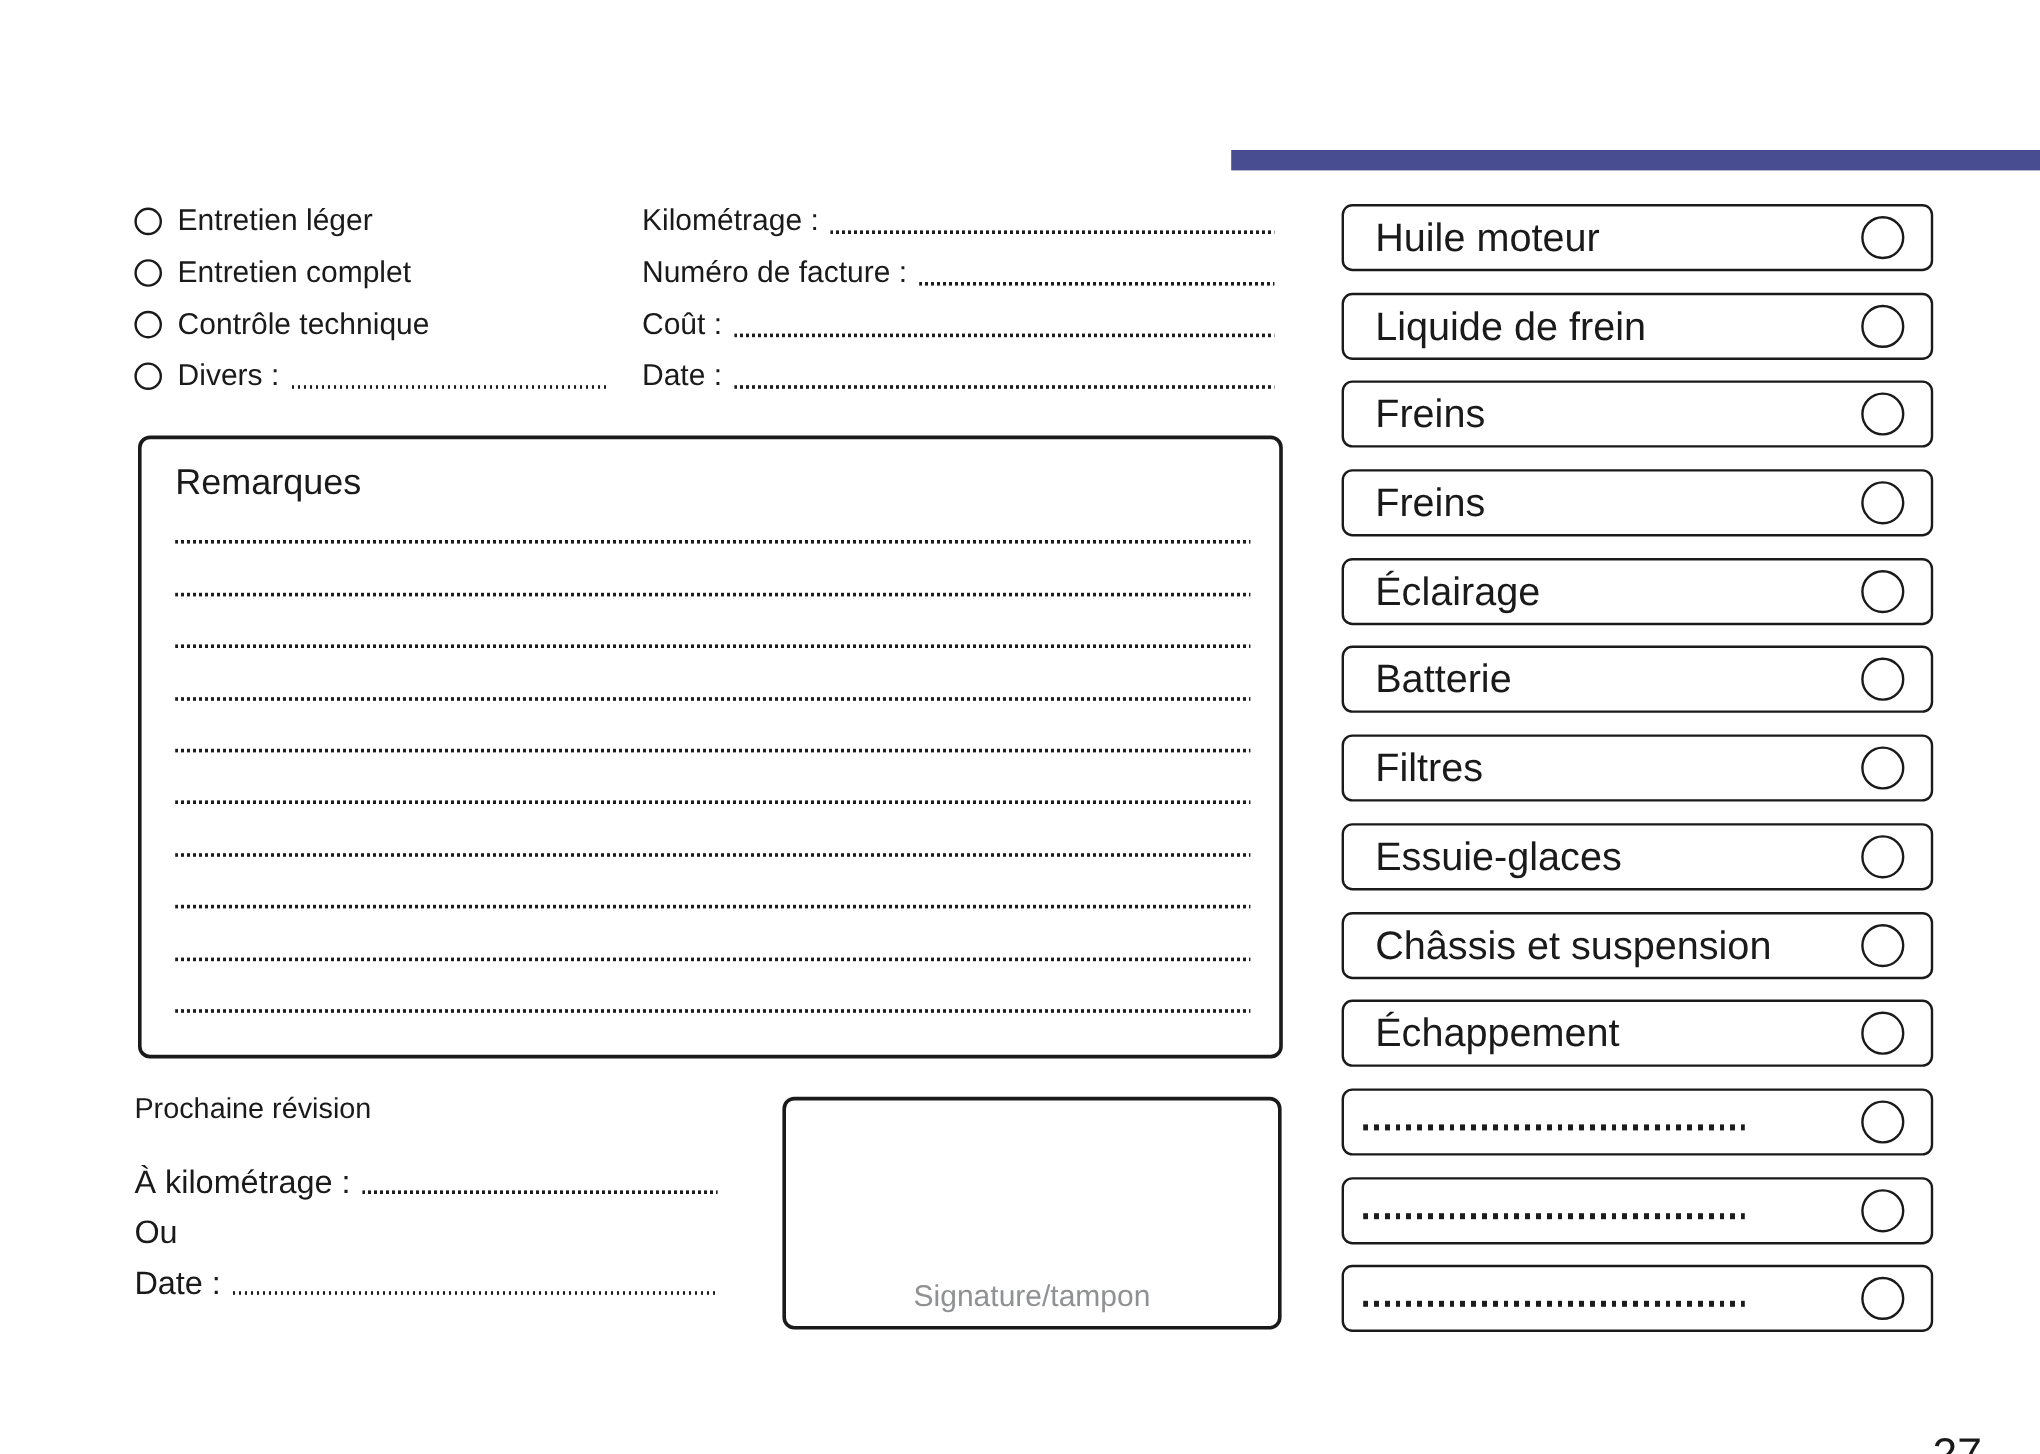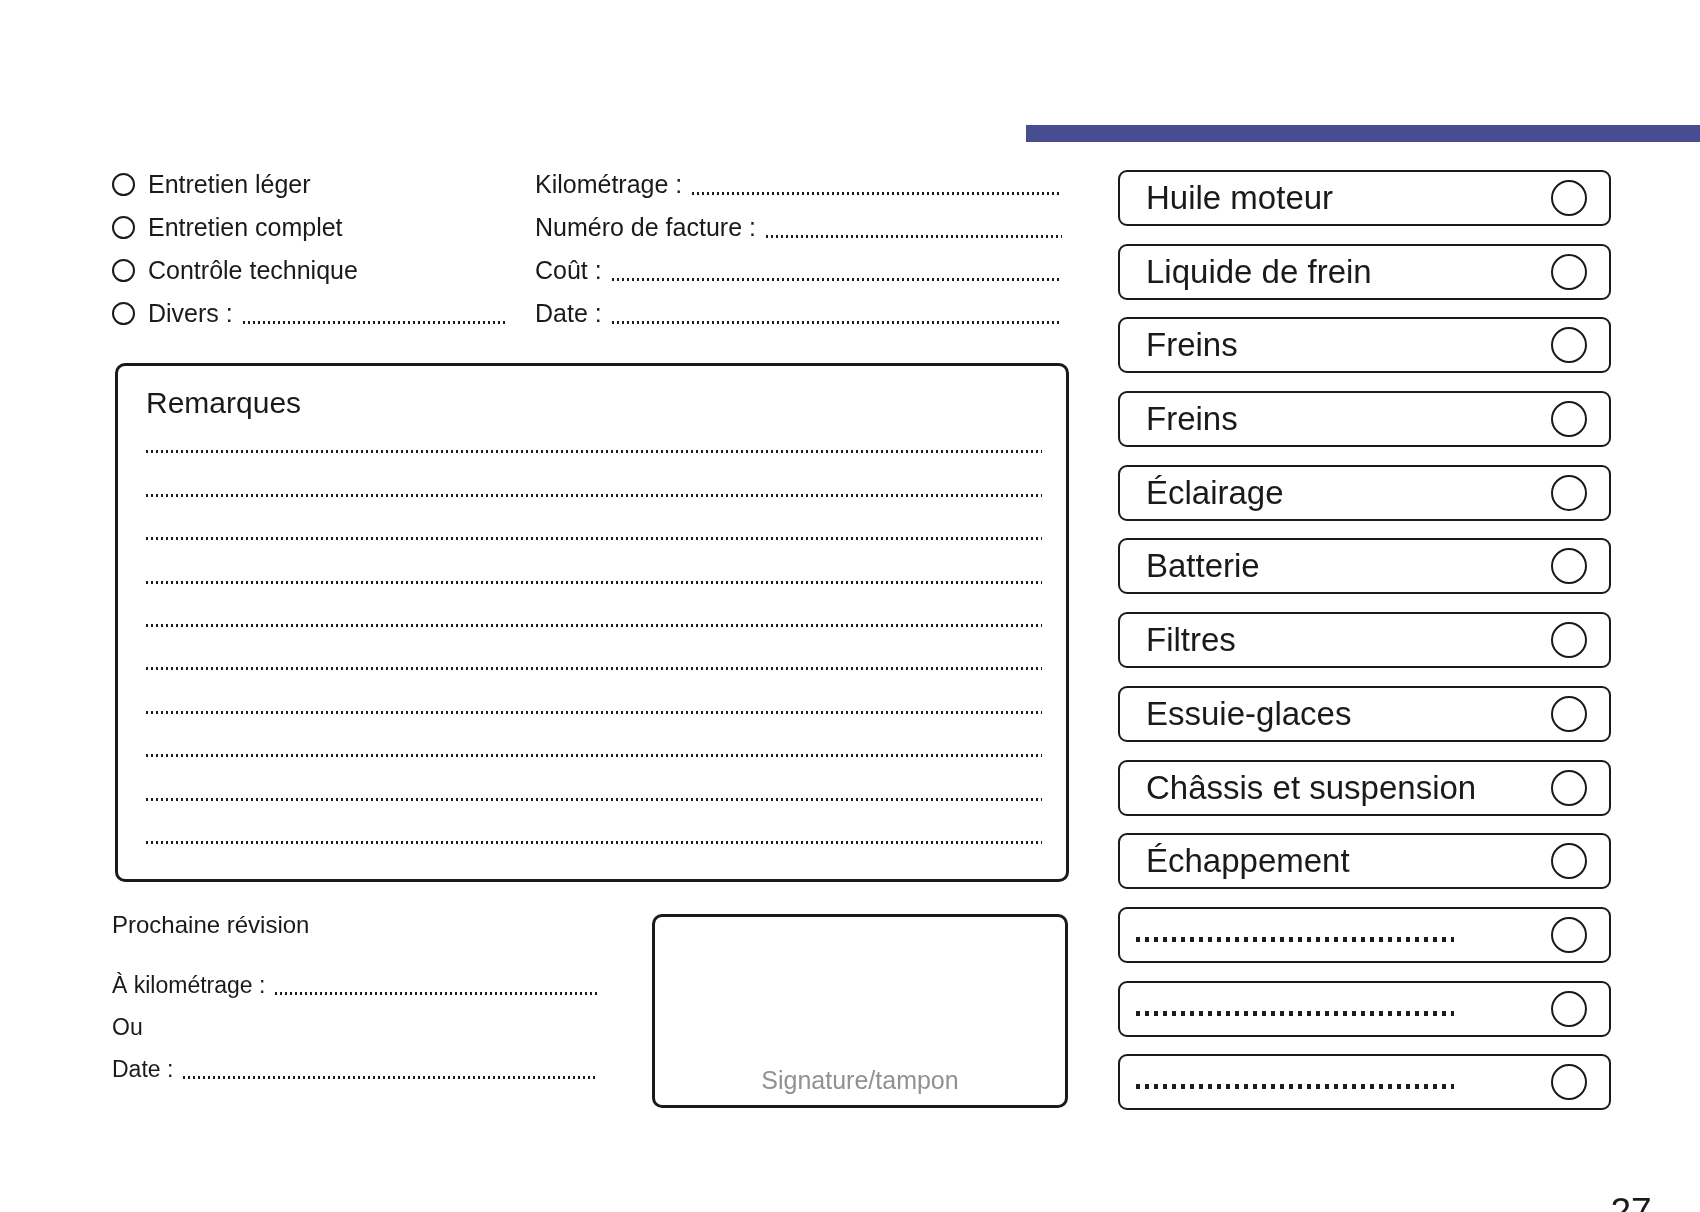--- a/index.html
+++ b/index.html
@@ -44,21 +44,21 @@
     height: 43.4px;
     background-image: repeating-linear-gradient(to right, #1c1c1c 0 2px, transparent 2px 5px);
     background-size: 100% 3px;
     background-position: 0 bottom;
     background-repeat: no-repeat;
   }
   
   .next-block { position: absolute; left: 112px; top: 908px; width: 486px; }
   .next-title { font-size: 24px; font-weight: normal; line-height: 34px; }
   .next-fields { margin-top: 22px; }
-  .nrow { display: flex; align-items: center; height: 42px; font-size: 23px; }
+  .nrow { display: flex; align-items: center; height: 42px; font-size: 27px; }
   
   .sig-box {
     position: absolute; left: 652px; top: 914px; width: 416px; height: 194px;
     border: 3px solid #1a1a1a; border-radius: 10px; background: #fff;
     display: flex; align-items: flex-end; justify-content: center;
   }
   .sig-label { color: #8f9193; font-size: 25px; padding-bottom: 10px; }
   
   .checklist { position: absolute; left: 1118px; top: 170px; width: 493px; }
   .check-box {

